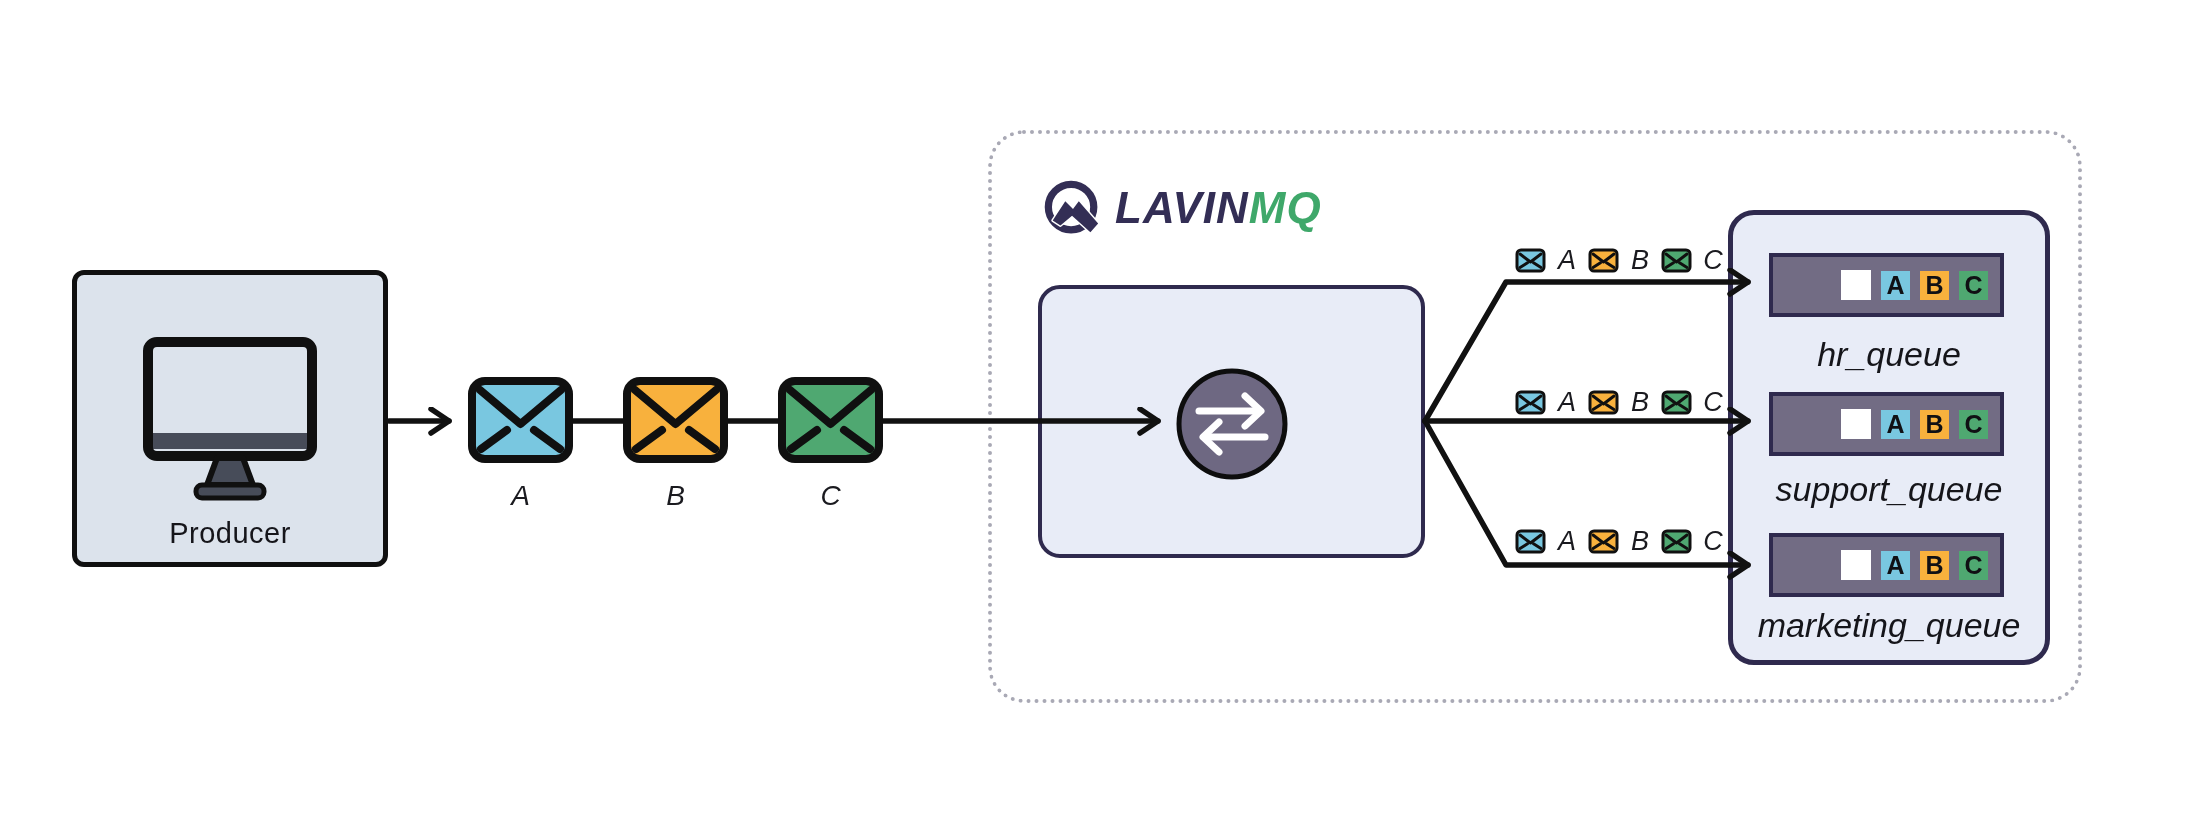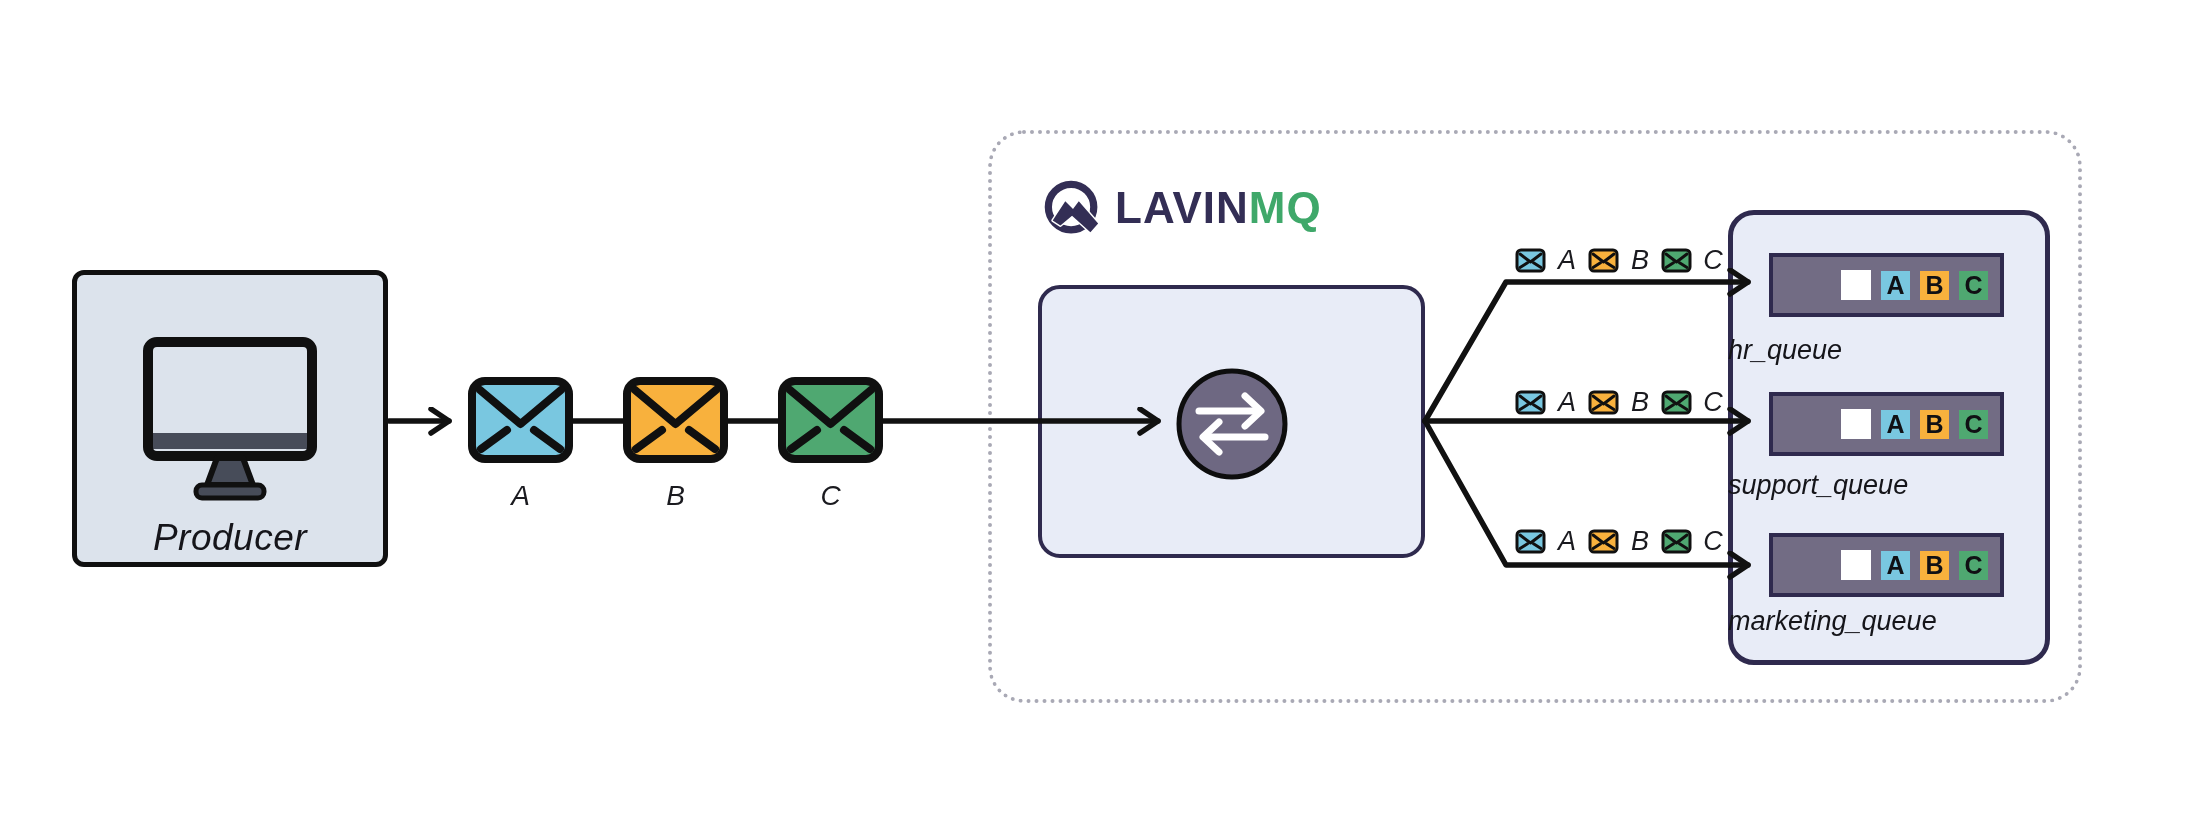--- a/index.html
+++ b/index.html
@@ -12,40 +12,40 @@
   .z0 { z-index:0; } .z1 { z-index:1; } .z2 { z-index:2; } .z3 { z-index:3; }
 
   
   .producer-box {
     position:absolute; left:72px; top:270px; width:316px; height:297px;
     background:#dce3ec; border:5px solid #101010; border-radius:12px;
     display:flex; flex-direction:column; align-items:center;
   }
   .producer-box svg { margin-top:60px; }
   .producer-label {
-    margin-top:14px; font-style:italic; font-size:37px; color:#15151a; letter-spacing:0.5px;
+    margin-top:14px; font-size:29px; color:#15151a; letter-spacing:0.5px;
   }
 
   
   .env { position:absolute; top:376px; width:107px; height:88px; }
   .env-a { left:467px; } .env-b { left:622px; } .env-c { left:777px; }
   .env-label {
     position:absolute; top:480px; width:107px; text-align:center;
     font-style:italic; font-size:28px; color:#1a1a1f;
   }
   .env-label-a { left:467px; } .env-label-b { left:622px; } .env-label-c { left:777px; }
 
   
   .broker-region {
     position:absolute; left:988px; top:130px; width:1094px; height:573px;
     border:4px dotted #a9a9b5; border-radius:36px; background:transparent;
   }
 
   
-  .logo { position:absolute; left:1044px; top:179px; display:flex; align-items:center; gap:13px; }
+  .logo { position:absolute; left:1044px; top:179px; display:flex; align-items:center; gap:13px;font-style:italic; }
   .logo-text { font-size:44px; font-weight:800; letter-spacing:1px; }
   .logo-primary { color:#332e55; }
   .logo-accent { color:#3fa86a; }
 
   
   .exchange-box {
     position:absolute; left:1038px; top:285px; width:387px; height:273px;
     background:#e8ecf7; border:4px solid #2f2a4e; border-radius:22px;
   }
   .exchange-title {
@@ -71,22 +71,22 @@
     gap:10px; padding-right:12px;
   }
   .queue-bar-1 { top:253px; } .queue-bar-2 { top:392px; } .queue-bar-3 { top:533px; }
   .slot { width:30px; height:30px; background:#ffffff; }
   .chip {
     width:29px; height:29px; display:grid; place-items:center;
     font-size:25px; font-weight:600; color:#101014;
   }
   .chip-a { background:#79c7e0; } .chip-b { background:#f8b13d; } .chip-c { background:#4fa871; }
   .queue-label {
-    position:absolute; left:1728px; width:322px; 
-    font-style:italic; font-size:27px; color:#15151a;
+    position:absolute; left:1728px; width:322px; text-align:center;
+    font-style:italic; font-size:34px; color:#15151a;
   }
   .queue-label-1 { top:335px; } .queue-label-2 { top:470px; } .queue-label-3 { top:606px; }
 
   
   .connectors { position:absolute; left:0; top:0; pointer-events:none; }
 
   
   .fill-a { fill:#79c7e0; } .fill-b { fill:#f8b13d; } .fill-c { fill:#4fa871; }
 </style>
 </head>

